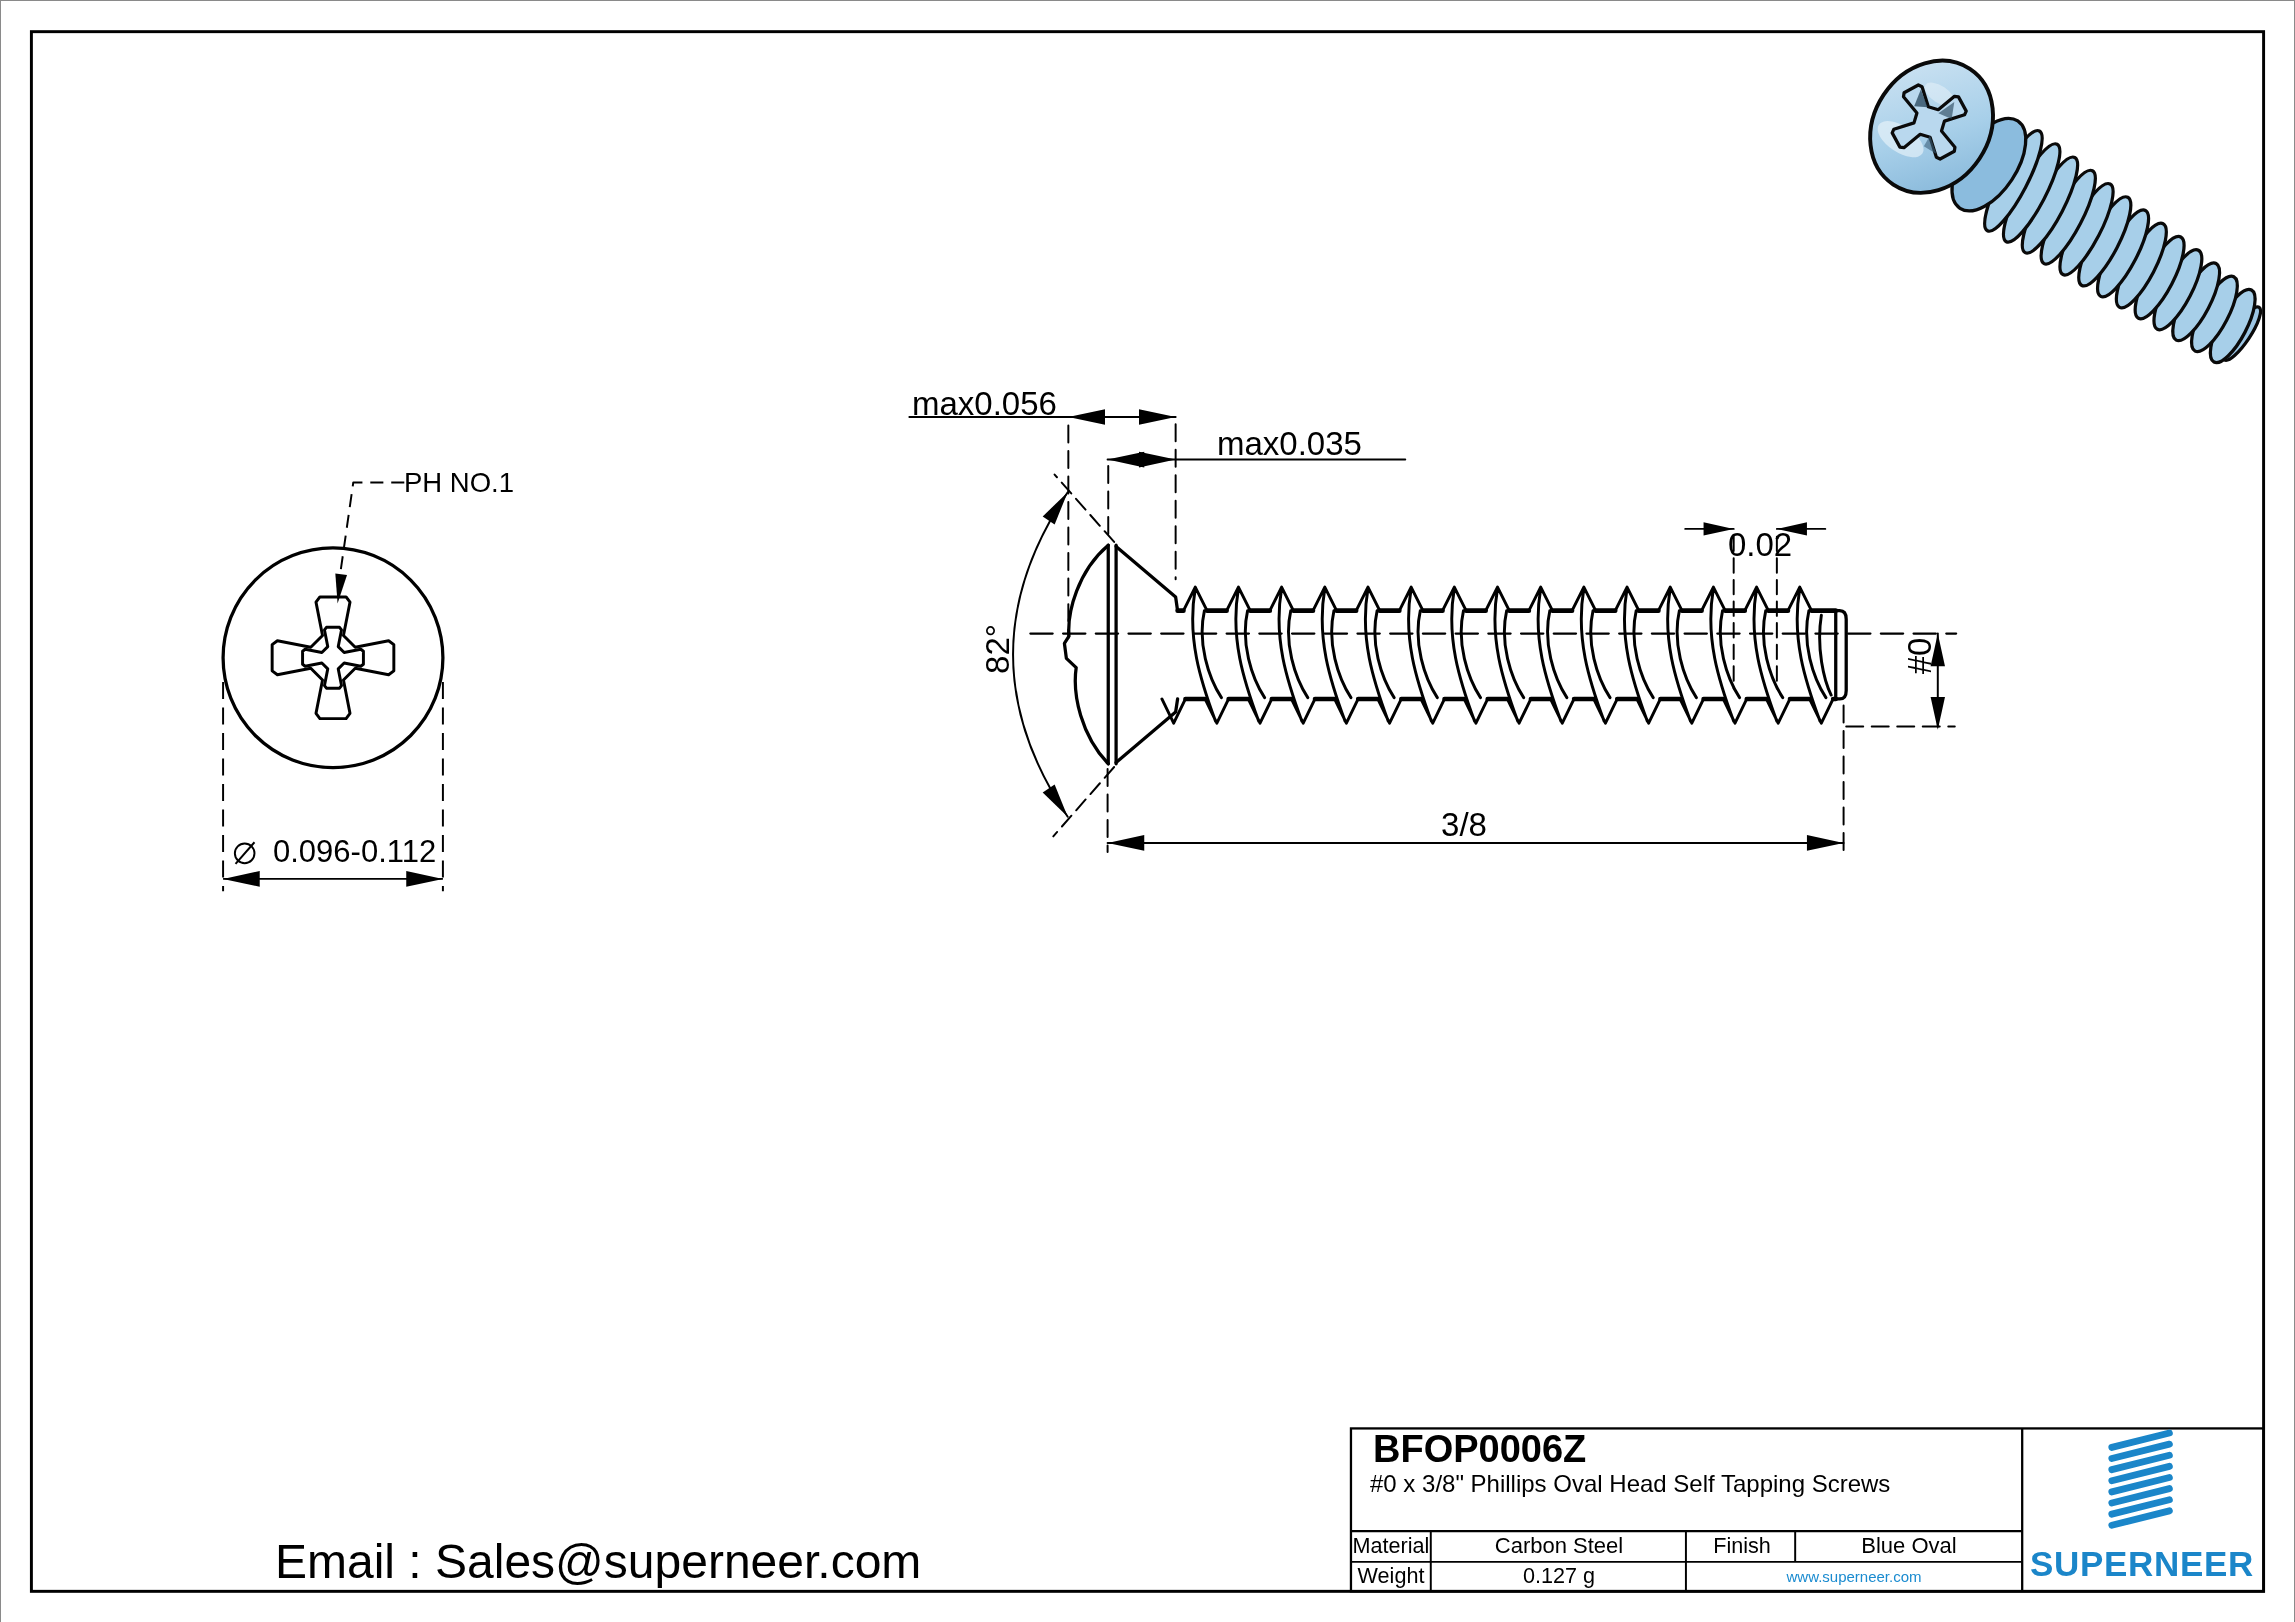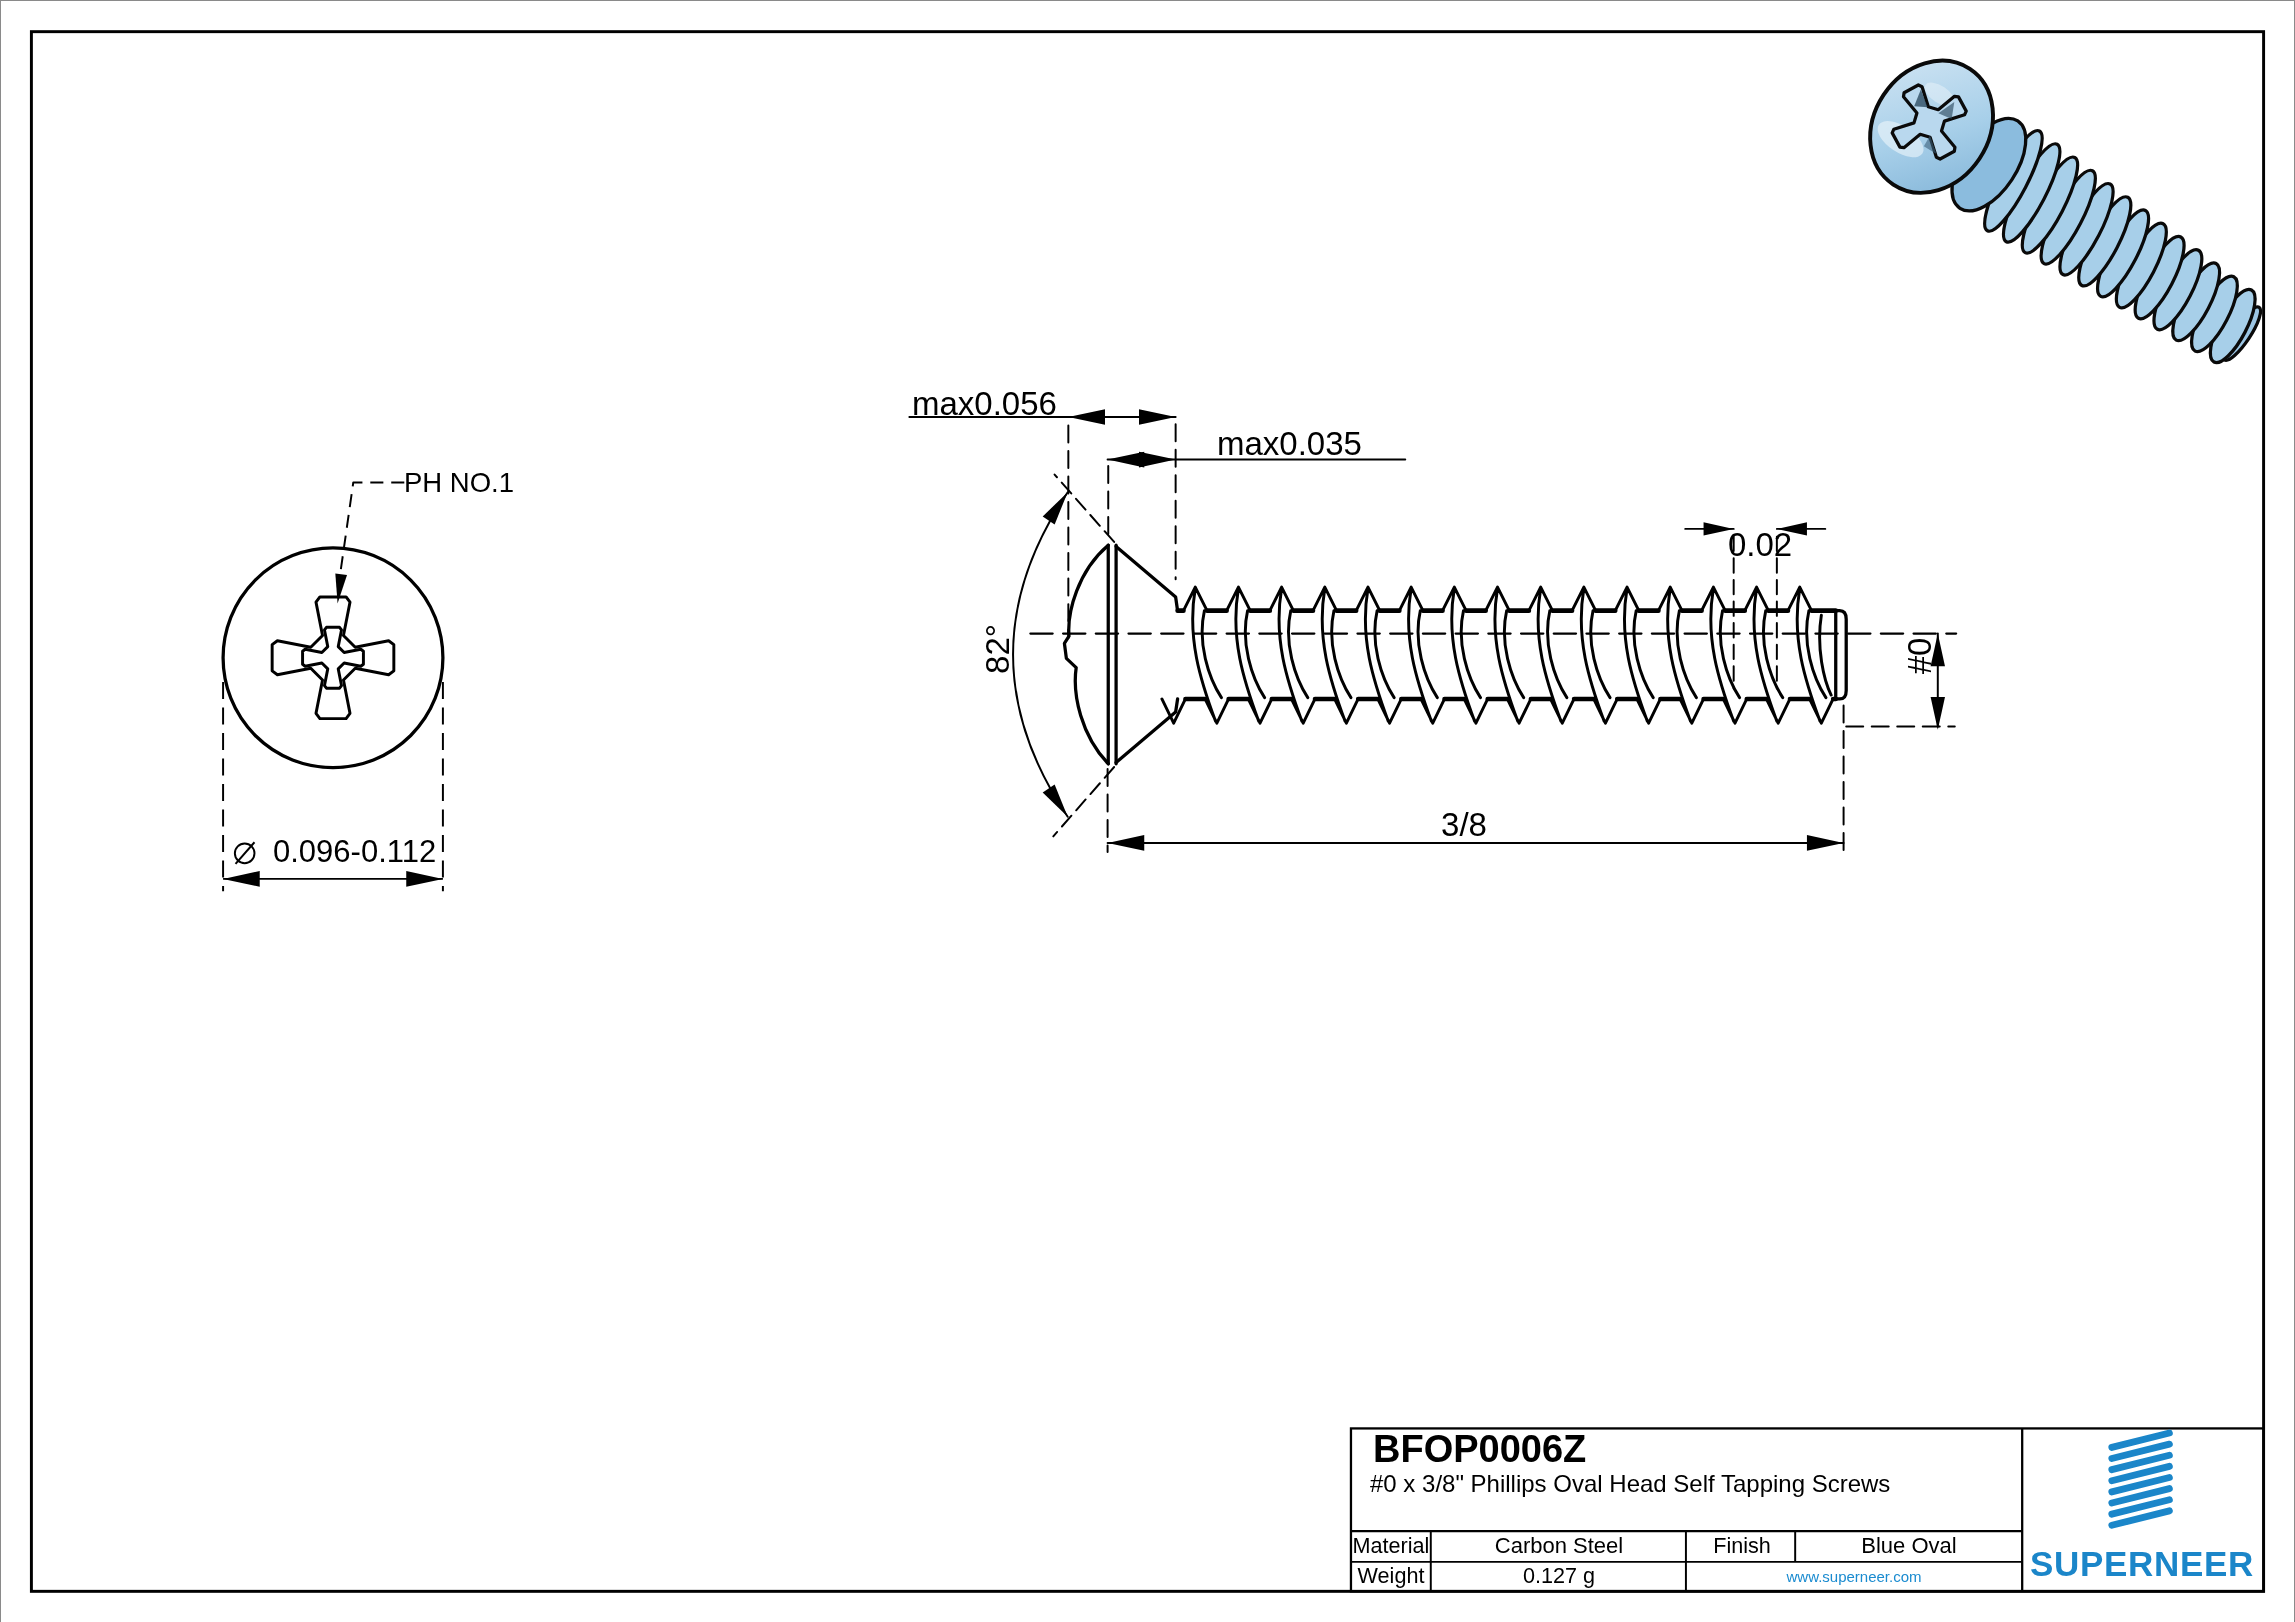--- a/index.html
+++ b/index.html
@@ -161,20 +161,21 @@
 
 <div class="lbl" style="left:404px;top:469px;font-size:27.5px;">PH NO.1</div>
 <div class="lbl" style="left:261px;top:836px;font-size:31px;margin-left:12px;">0.096-0.112</div>
 <div class="lbl" style="left:912px;top:387px;font-size:33px;text-align:center;">max0.056</div>
 <div class="lbl" style="left:1217px;top:427px;font-size:33px;">max0.035</div>
 <div class="lbl rot" style="left:997px;top:649px;font-size:33px;">82°</div>
 <div class="lbl ctr" style="left:1760px;top:508px;font-size:33px;margin-top:36px;">0.02</div>
 <div class="lbl rot" style="left:1919px;top:656px;font-size:33px;">#0</div>
 <div class="lbl ctr" style="left:1464px;top:824px;font-size:33px;">3/8</div>
 
+<div class="lbl" style="left:275px;top:1538px;font-size:48px;">Email : Sales@superneer.com</div>
 
 <div class="lbl b" style="left:1373px;top:1430px;font-size:38px;">BFOP0006Z</div>
 <div class="lbl" style="left:1370px;top:1472px;font-size:24px;">#0 x 3/8" Phillips Oval Head Self Tapping Screws</div>
 
 <div class="lbl ctr" style="left:1391px;top:1546px;font-size:21.6px;">Material</div>
 <div class="lbl ctr" style="left:1559px;top:1546px;font-size:22px;">Carbon Steel</div>
 <div class="lbl ctr" style="left:1742px;top:1546px;font-size:21.6px;">Finish</div>
 <div class="lbl ctr" style="left:1909px;top:1546px;font-size:22px;">Blue Oval</div>
 <div class="lbl ctr" style="left:1391px;top:1576px;font-size:21.6px;">Weight</div>
 <div class="lbl ctr" style="left:1559px;top:1576px;font-size:21.6px;">0.127 g</div>

